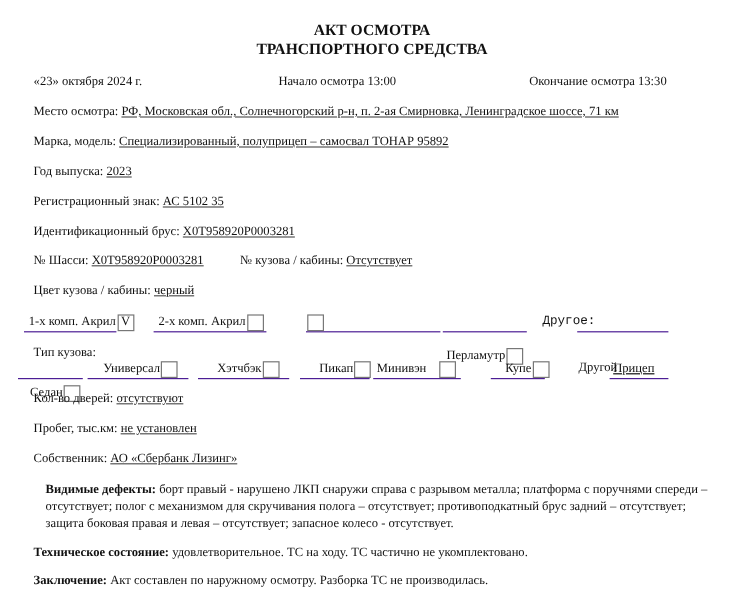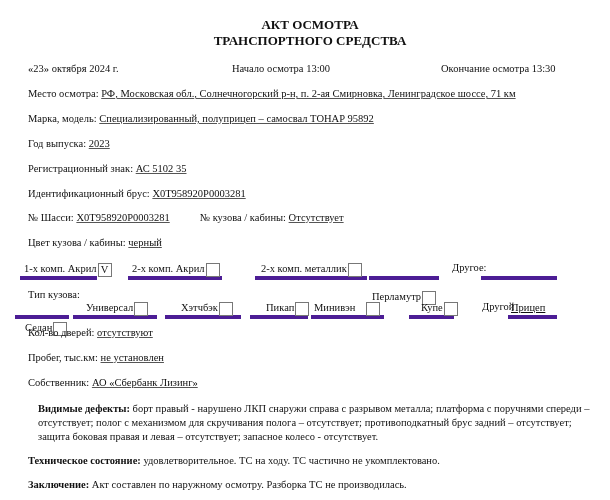--- a/index.html
+++ b/index.html
@@ -4,21 +4,21 @@
 <style>
   html, body { margin: 0; padding: 0; background: #ffffff; }
   body { width: 610px; height: 500px; overflow: hidden; position: relative;
          font-family: "Liberation Serif", "DejaVu Serif", serif; color: #111; font-size: 10.5px; }
   .abs { position: absolute; white-space: nowrap; margin-left: 10px; }
   .title { font-weight: bold; font-size: 13px; text-align: center; }
   .u { text-decoration: underline; text-decoration-color: #555; }
   .b { font-weight: bold; }
   .cb { display: inline-block; width: 14px; height: 14px; border: 1px solid #777; vertical-align: middle;
         box-sizing: border-box; text-align: center; line-height: 12px; font-size: 10.5px; margin-left: 1px; }
-  .opt { position: absolute; white-space: nowrap; border-bottom: 4px solid #4c1d95; height: 15px; line-height: 15px; text-decoration: underline; }
+  .opt { position: absolute; white-space: nowrap; border-bottom: 1px solid #4c1d95; height: 15px; line-height: 15px; text-decoration: underline; }
   .opt .lbl { display: inline-block; }
   .para { position: absolute; left: 18px; width: 560px; line-height: 14px; white-space: normal; }
 </style>
 </head>
 <body>
 
 <div class="abs title" style="left:0; width:600px; top:17px;">АКТ ОСМОТРА</div>
 <div class="abs title" style="left:0; width:600px; top:33px; padding-left:0;">ТРАНСПОРТНОГО СРЕДСТВА</div>
 
 <div class="abs" style="left:18px; top:63px;">«23» октября 2024 г.</div>
@@ -64,26 +64,26 @@
   <span class="u">черный</span>
 </div>
 
 <div class="opt" style="left:20px; top:261px; width:77px;">
   <span class="lbl" style="padding-left:4px;">1-х комп. Акрил</span><span class="cb">V</span>
 </div>
 <div class="opt" style="left:128px; top:261px; width:94px;">
   <span class="lbl" style="padding-left:4px;">2-х комп. Акрил</span><span class="cb"></span>
 </div>
 <div class="opt" style="left:255px; top:261px; width:112px;">
-  <span class="lbl" style="padding-left:6px;">2-х комп. металлик</span><span class="cb"></span>
+  <span class="cb"></span>
 </div>
 <div class="opt" style="left:369px; top:261px; width:70px;">
   <span class="lbl" style="padding-left:3px;margin-top:28px;">Перламутр</span><span class="cb"></span>
 </div>
-<div class="abs" style="left:442px; top:262px;">Другое:</div>
+<div class="abs" style="left:442px; top:262px;font-family:Liberation Mono, monospace;">Другое:</div>
 <div class="opt" style="left:481px; top:261px; width:76px;">
   <span></span>
 </div>
 
 <div class="abs" style="left:18px; top:289px;">Тип кузова:</div>
 
 <div class="opt" style="left:15px; top:300px; width:54px;">
   <span class="lbl" style="padding-left:10px;margin-top:20px;">Седан</span><span class="cb"></span>
 </div>
 <div class="opt" style="left:73px; top:300px; width:84px;">

